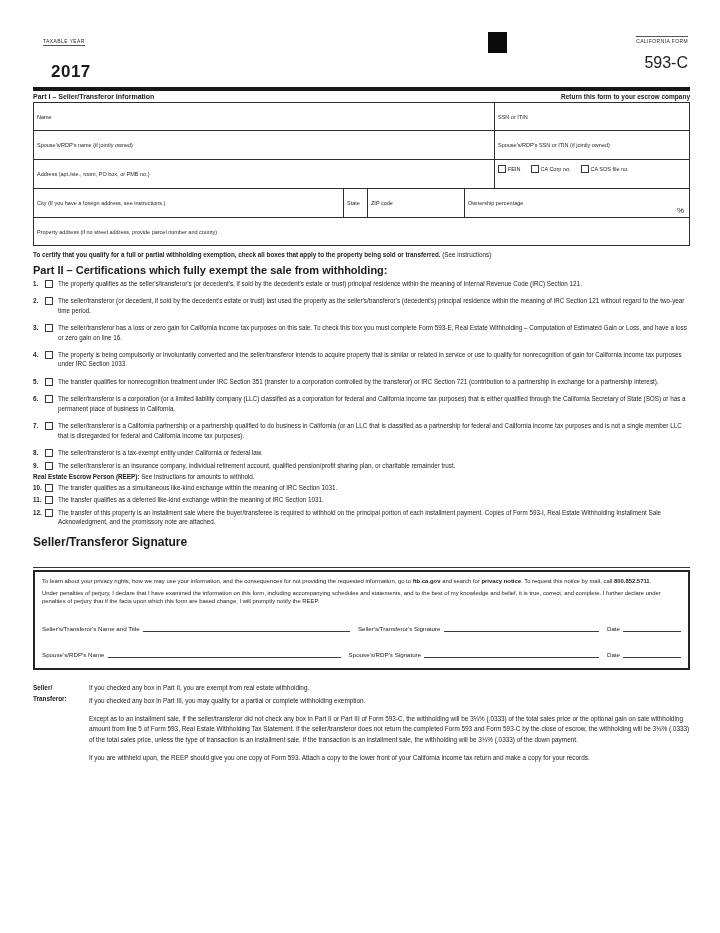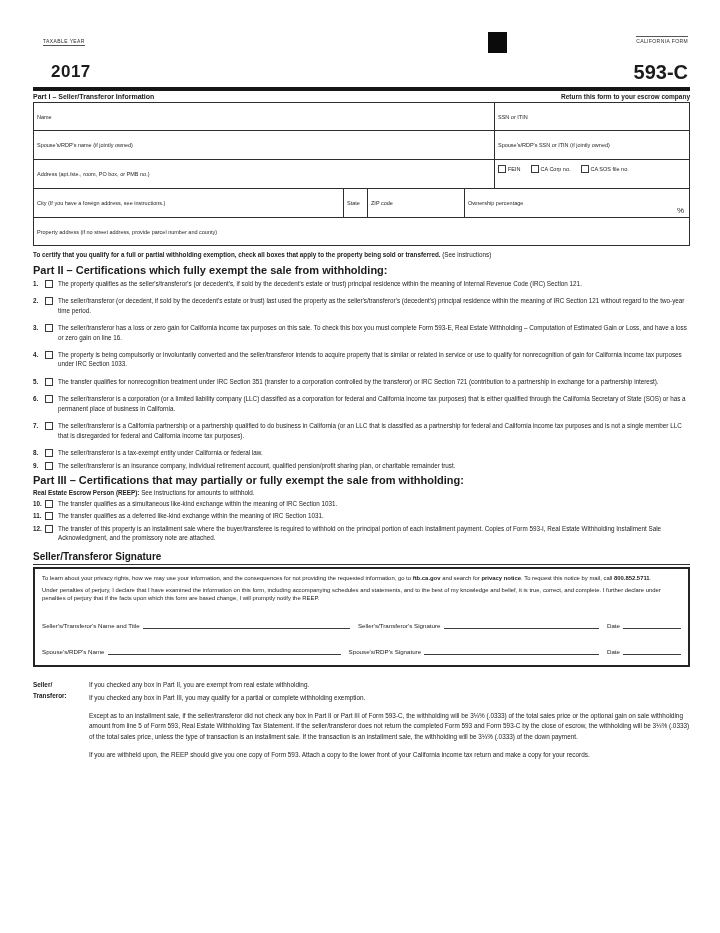--- a/index.html
+++ b/index.html
@@ -8,21 +8,21 @@
   .content{position:absolute;left:33px;top:30px;width:657px;}
 
   
   .hdr{position:relative;height:54px;}
   .tiny-label{font-size:5px;letter-spacing:.4px;color:#2a2a2a;}
   .taxyear{position:absolute;left:10px;top:8px;border-bottom:1px solid #555;padding-bottom:1px;}
   .caform{position:absolute;right:2px;top:6px;border-top:1px solid #555;padding-top:1px;}
   .hdr-square{position:absolute;left:455px;top:2px;width:19px;height:21px;background:#0b0b0b;}
   .year{position:absolute;left:18px;bottom:2px;font-size:17px;font-weight:bold;letter-spacing:.5px;}
   .title{position:absolute;left:96px;bottom:2px;font-size:16.5px;font-weight:bold;letter-spacing:.2px;}
-  .formnum{position:absolute;right:2px;bottom:0;font-size:20px;font-weight:bold;}
+  .formnum{position:absolute;right:2px;bottom:12px;font-size:16px;font-weight:normal;}
 
   .thickbar{height:4px;background:#161616;margin-top:3px;}
 
   .part1row{display:flex;justify-content:space-between;align-items:center;padding:2px 0 2px;}
   .part1row .ph{font-size:7px;font-weight:bold;}
   .part1row .ret{font-size:6.5px;font-weight:bold;}
 
   
   .tbl{border:1.5px solid #2e2e2e;}
   .trow{display:flex;border-top:1px solid #2e2e2e;}
@@ -45,22 +45,22 @@
   .parthead{font-size:11px;font-weight:bold;margin:4px 0 3px;}
   .reepline{font-size:6.3px;margin:0 0 3px;}
 
   .item{display:flex;align-items:flex-start;font-size:6.3px;line-height:1.5;margin-bottom:3px;}
   .item.two{margin-bottom:8px;}
   .item .num{width:12px;font-weight:bold;flex:none;}
   .item .cb{margin-top:1px;margin-right:5px;}
   .item .itx{flex:1;color:#222;}
 
   
-  .sighead{font-size:10px;font-weight:bold;border-bottom:1px solid #333;
-           padding-bottom:2px;margin-top:4px;}
+  .sighead{font-size:12px;font-weight:bold;border-bottom:1px solid #333;
+           padding-bottom:18px;margin-top:4px;}
   .sigbox{border:2px solid #242424;margin-top:2px;padding:5px 7px 10px;}
   .sigbox .p{font-size:5.9px;line-height:1.5;color:#222;margin:0 0 3px;}
   .sigrow{display:flex;align-items:flex-end;margin-top:18px;font-size:6.2px;}
   .sigrow .slbl{white-space:nowrap;padding-right:3px;}
   .fill{border-bottom:1px solid #3c3c3c;height:7px;}
   .f1{flex:1.2;margin-right:8px;} .f2{flex:0.9;margin-right:8px;} .fd{width:58px;}
 
   
   .notes{display:flex;margin-top:13px;}
   .notes-label{width:56px;font-size:6.4px;font-weight:bold;line-height:1.6;flex:none;}
@@ -207,21 +207,20 @@
       <span class="num">8.</span>
       <span class="cb"></span>
       <span class="itx">The seller/transferor is a tax-exempt entity under California or federal law.</span>
     </div>
     <div class="item">
       <span class="num">9.</span>
       <span class="cb"></span>
       <span class="itx">The seller/transferor is an insurance company, individual retirement account, qualified pension/profit sharing plan, or charitable remainder trust.</span>
     </div>
 
-    <div class="parthead">Part III – Certifications that may partially or fully exempt the sale from withholding:</div>
     <div class="reepline">
       <span class="b">Real Estate Escrow Person (REEP):</span><span> See instructions for amounts to withhold.</span>
     </div>
 
     <div class="item">
       <span class="num">10.</span>
       <span class="cb"></span>
       <span class="itx">The transfer qualifies as a simultaneous like-kind exchange within the meaning of IRC Section 1031.</span>
     </div>
     <div class="item">

